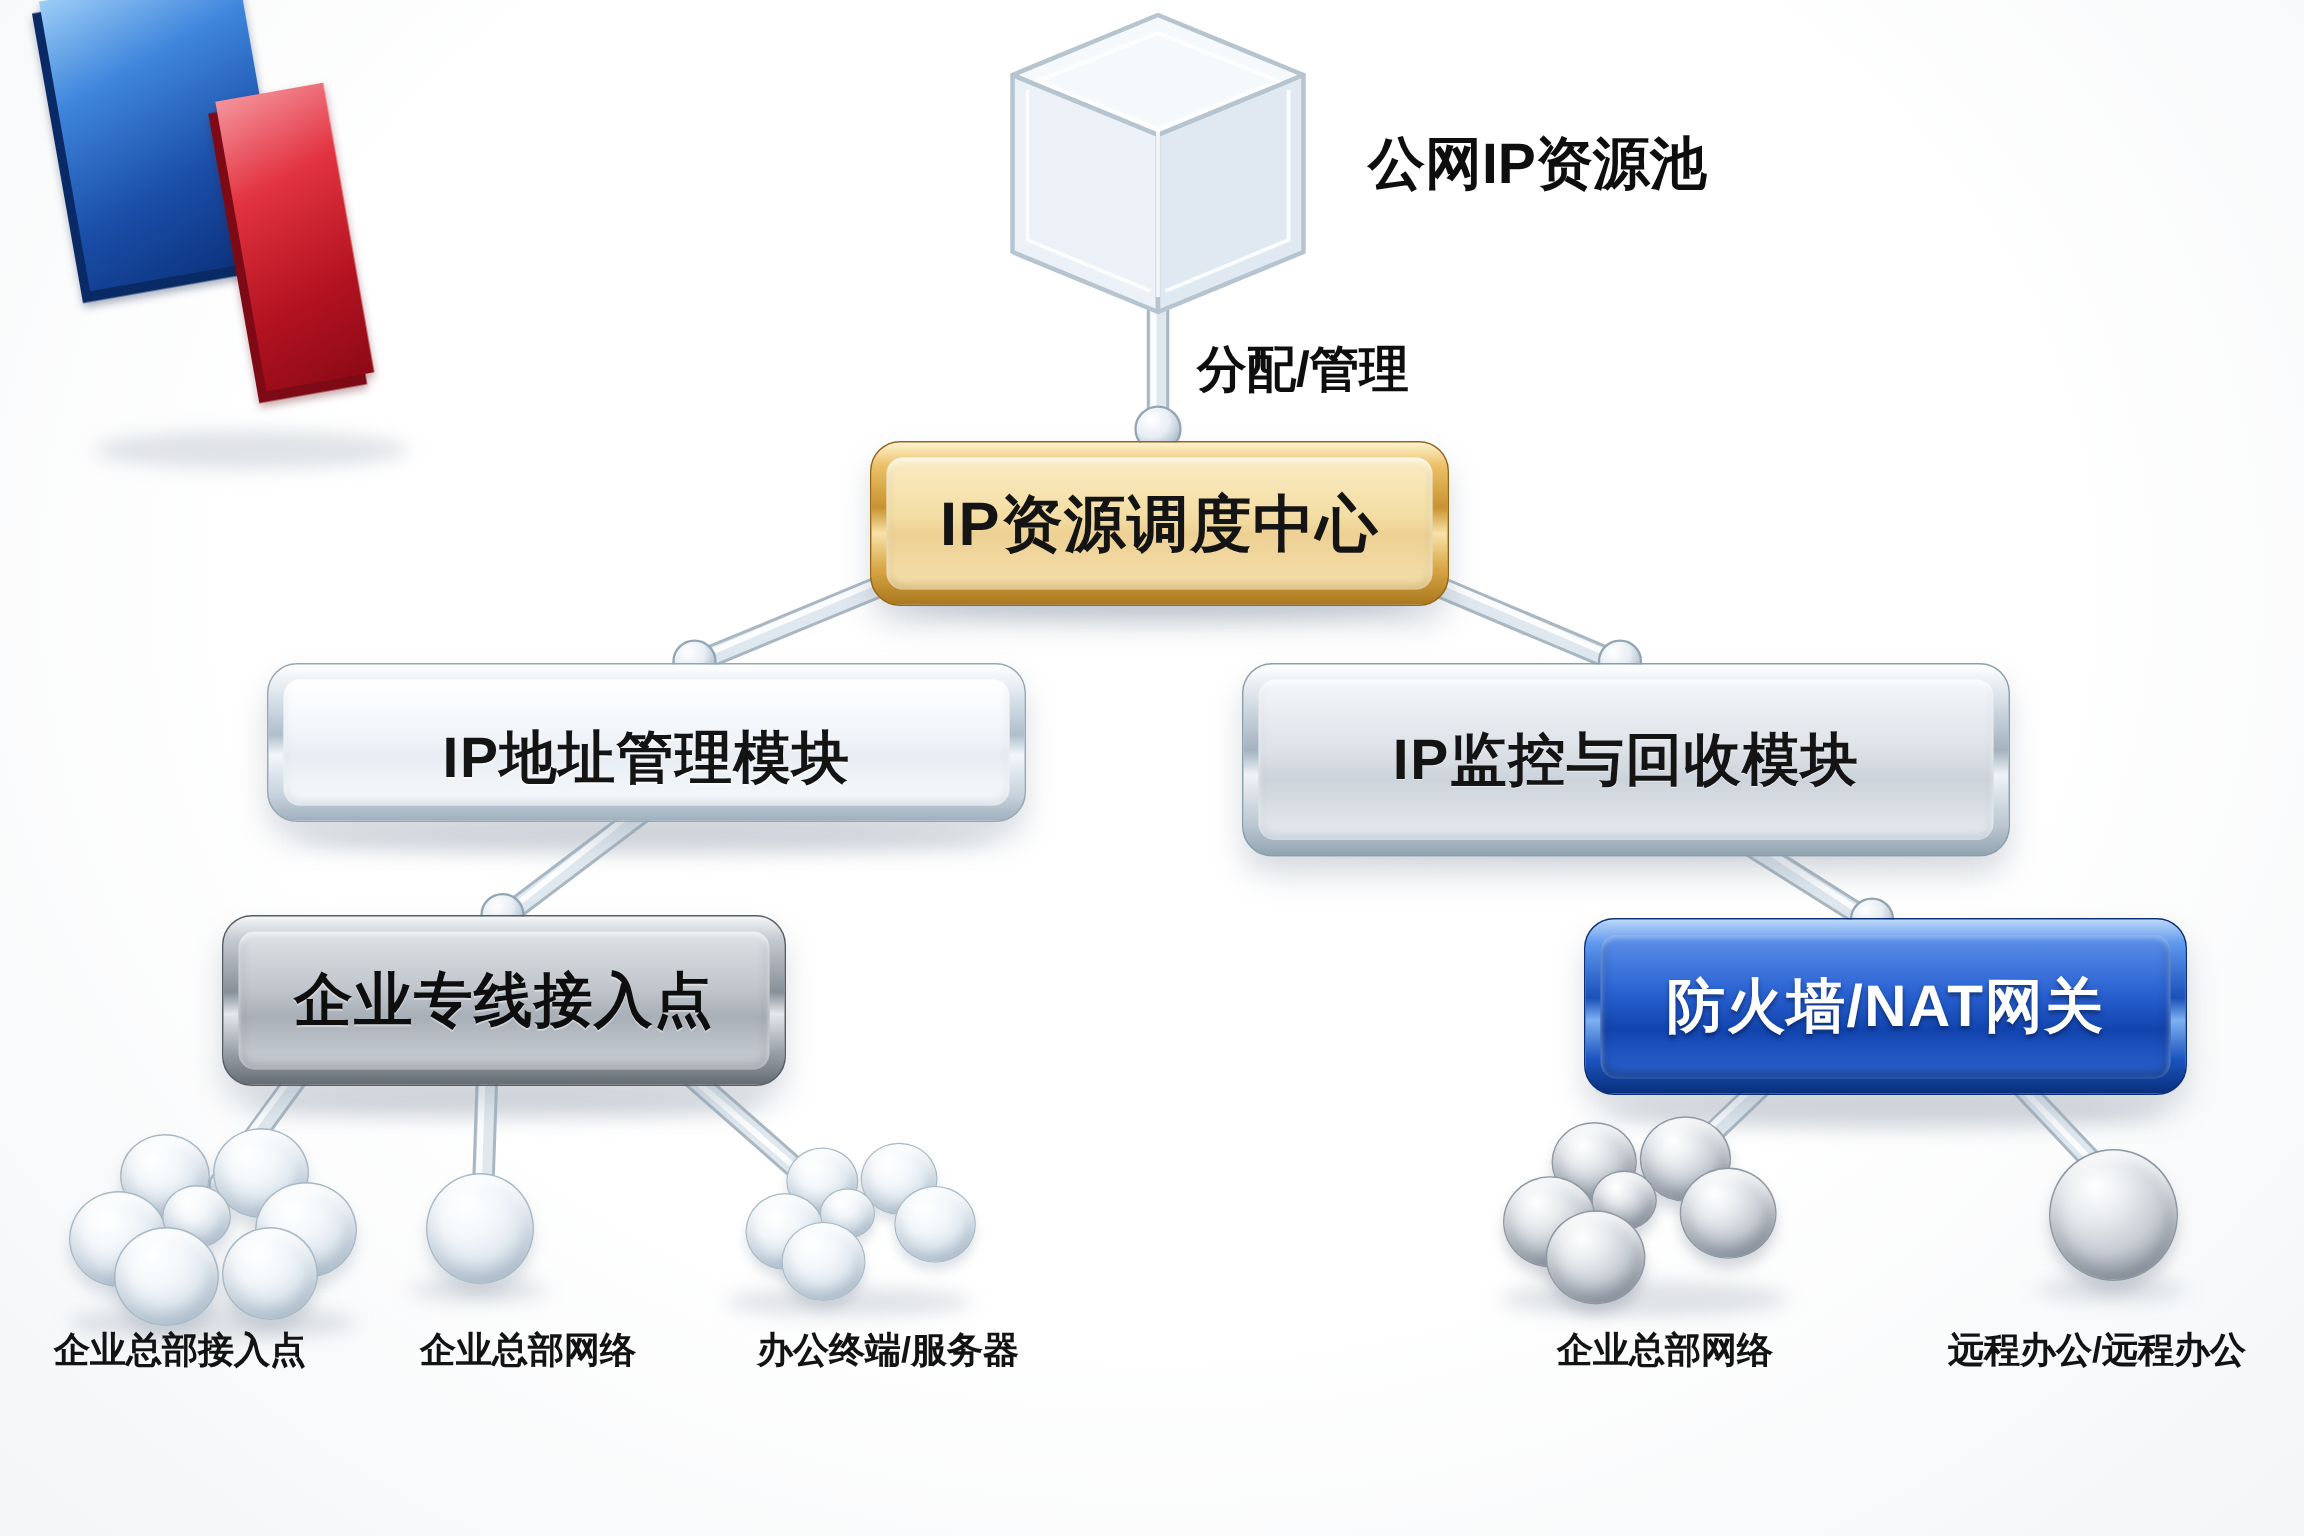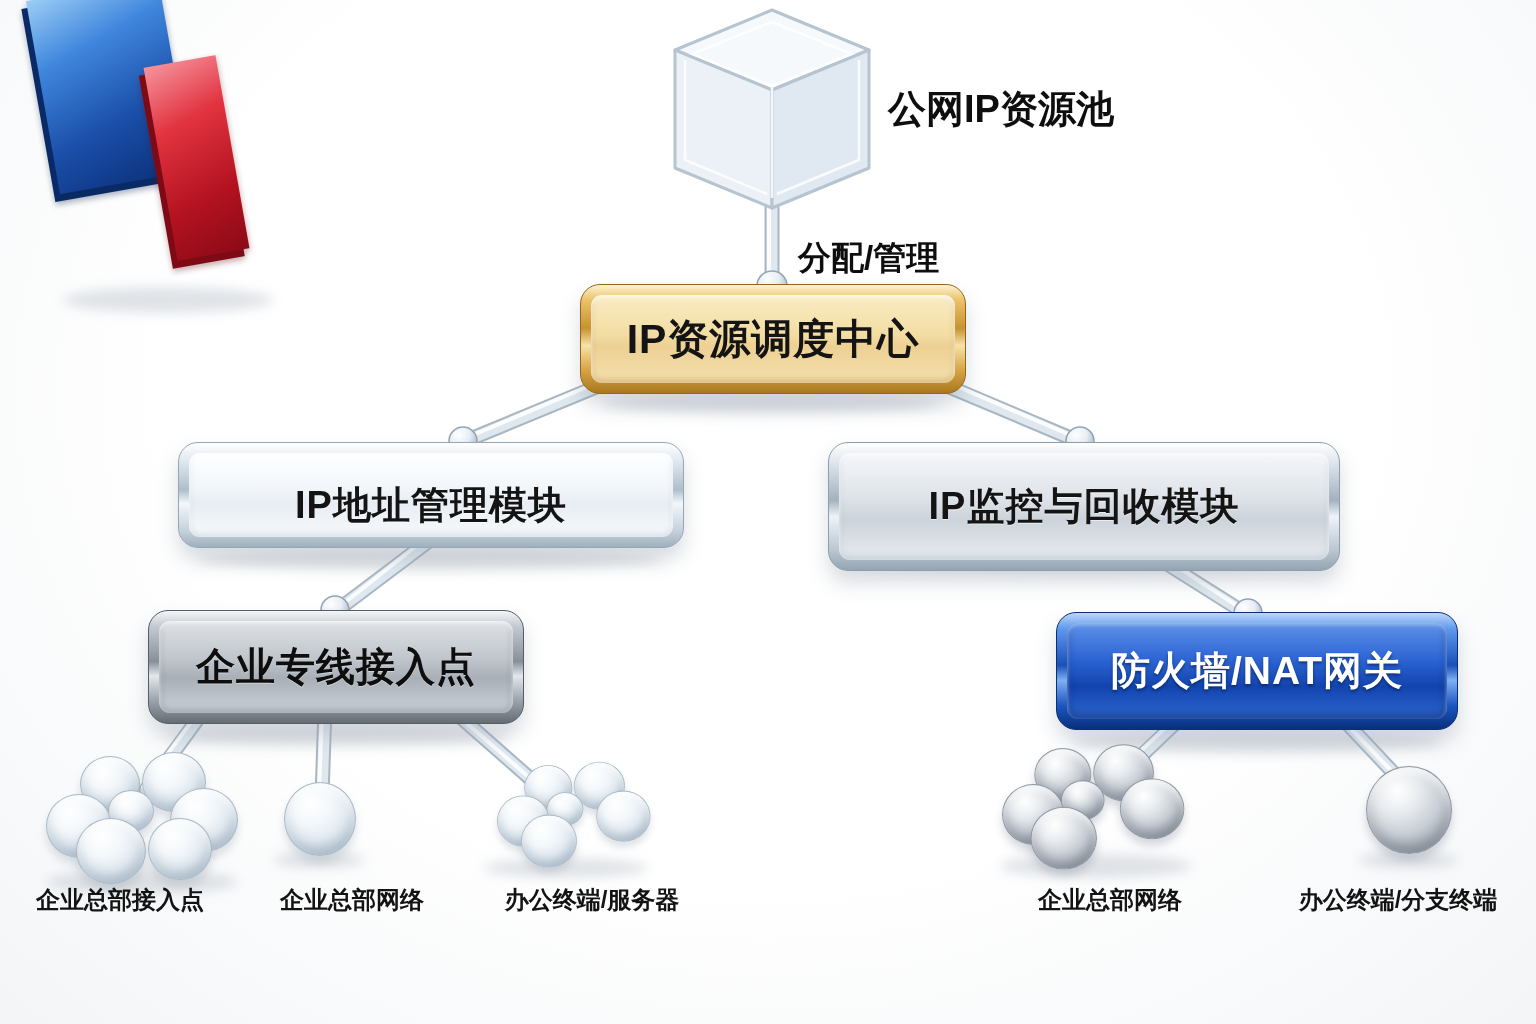--- a/index.html
+++ b/index.html
@@ -33,35 +33,35 @@
     left:124px;top:56px;transform:rotate(-10deg);
     background:linear-gradient(160deg,#f5939c 0%,#e23340 32%,#b31220 70%,#8c0a16 100%);
     filter:drop-shadow(-6px 7px 0 #7d0a14) drop-shadow(0 3px 3px rgba(90,5,15,.35));
   }
 
   
   .cube{position:absolute;left:669px;top:8px;z-index:2;}
 
   
   .float-label{position:absolute;z-index:3;white-space:nowrap;color:#0e0e0e;font-weight:600;}
-  .pool-label{left:888px;top:84px;font-size:38px;}
-  .alloc-label{left:798px;top:236px;font-size:33px;}
+  .pool-label{left:912px;top:84px;font-size:38px;}
+  .alloc-label{left:798px;top:224px;font-size:33px;}
 
   
   .bar{
     position:absolute;z-index:2;box-sizing:border-box;padding:10px;
     border-radius:20px;box-shadow:0 12px 20px rgba(125,138,155,.30);
   }
   .face{
     width:100%;height:100%;border-radius:11px;
     display:flex;align-items:center;justify-content:center;
   }
   .bar-text{font-weight:700;letter-spacing:1px;white-space:nowrap;}
 
-  .bar.gold{left:580px;top:284px;width:386px;height:110px;border:1px solid #93661a;
+  .bar.gold{left:580px;top:294px;width:386px;height:110px;border:1px solid #93661a;
     background:linear-gradient(180deg,#fdf3cf 0%,#ecc169 14%,#c8922f 40%,#f7e2a8 56%,#d8a645 78%,#a9781e 100%);}
   .bar.gold .face{background:linear-gradient(180deg,#f9ecc4 0%,#f3dda3 45%,#edd093 58%,#f5e0ad 100%);
     box-shadow:inset 0 2px 4px rgba(255,255,255,.9),inset 0 -3px 6px rgba(150,105,30,.35);}
   .bar.gold .bar-text{font-size:41px;color:#141414;}
 
   .bar.glass{left:178px;top:442px;width:506px;height:106px;border:1px solid #96a7b4;
     background:linear-gradient(180deg,#ffffff 0%,#dfe7ee 18%,#aebecb 45%,#f2f7fb 58%,#c4d0da 85%,#9fb0bd 100%);}
   .bar.glass .face{background:linear-gradient(180deg,#ffffff 0%,#f2f6fa 42%,#e7edf3 60%,#f7fafc 100%);
     box-shadow:inset 0 2px 4px rgba(255,255,255,1),inset 0 -3px 6px rgba(140,160,180,.3);}
   .bar.glass .bar-text{font-size:38px;color:#141414;text-shadow:0 1px 0 rgba(255,255,255,.6);margin-top:20px;}
@@ -294,15 +294,15 @@
     <div class="sphere greyy p5"></div>
     <div class="sphere greyy p6"></div>
   </div>
 
   <div class="single remote sphere greyy"></div>
 
   <div class="leaf-label ll0">企业总部接入点</div>
   <div class="leaf-label ll2">办公终端/服务器</div>
   <div class="leaf-label ll1">企业总部网络</div>
   <div class="leaf-label ll3">企业总部网络</div>
-  <div class="leaf-label ll4">办公终端/分支终端</div>
+  <div class="leaf-label ll4">远程办公/远程办公</div>
 
 </div>
 
 </body></html>

